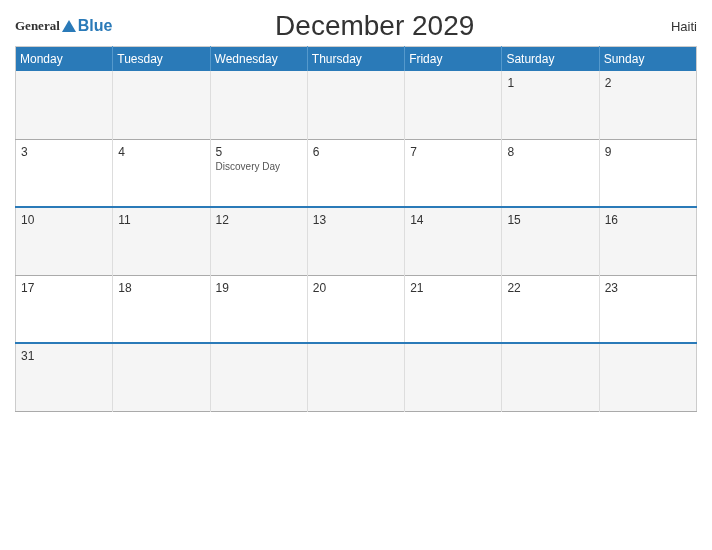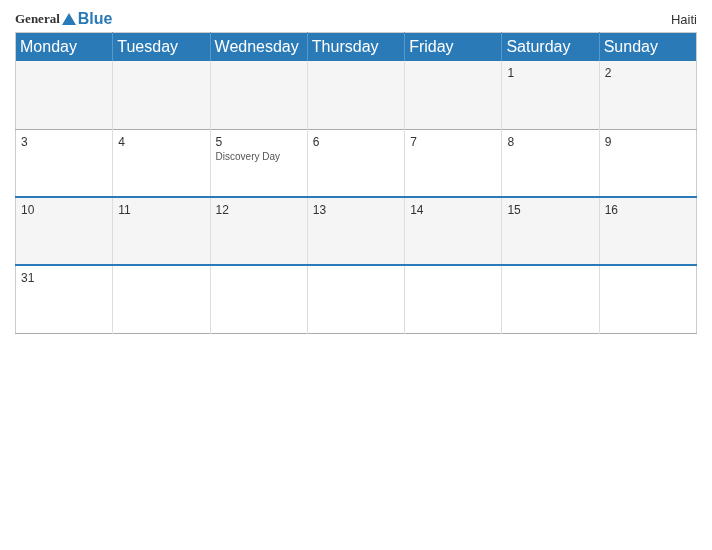--- a/index.html
+++ b/index.html
@@ -72,21 +72,21 @@
       border-collapse: collapse;
       border: 1px solid #ccc;
     }
 
     .calendar thead tr {
       background-color: #2a7ab8;
     }
 
     .calendar thead th {
       color: #fff;
-      font-size: 16px;
+      font-size: 12px;
       font-weight: normal;
       padding: 5px 4px;
       text-align: left;
       border-right: 1px solid #5599cc;
       width: 14.28%;
     }
 
     .calendar thead th:last-child {
       border-right: none;
     }
@@ -149,20 +149,21 @@
   </style>
 </head>
 <body>
 
 <div class="header">
   <div class="logo">
     <span class="logo-general">General</span>
     <div class="logo-triangle"></div>
     <span class="logo-blue">Blue</span>
   </div>
+  <div class="month-title">December 2029</div>
   <div class="country">Haiti</div>
 </div>
 
 <table class="calendar">
   <thead>
     <tr>
     <th>Monday</th>
         <th>Tuesday</th>
         <th>Wednesday</th>
         <th>Thursday</th>
@@ -226,20 +227,43 @@
           <span class="day-number">14</span>
         </td>
         <td class="blue-top">
           <span class="day-number">15</span>
         </td>
         <td class="blue-top">
           <span class="day-number">16</span>
         </td>
       </tr>
       <tr>
+        <td>
+          <span class="day-number">17</span>
+        </td>
+        <td>
+          <span class="day-number">18</span>
+        </td>
+        <td>
+          <span class="day-number">19</span>
+        </td>
+        <td>
+          <span class="day-number">20</span>
+        </td>
+        <td>
+          <span class="day-number">21</span>
+        </td>
+        <td>
+          <span class="day-number">22</span>
+        </td>
+        <td>
+          <span class="day-number">23</span>
+        </td>
+      </tr>
+      <tr>
         <td class="blue-top">
           <span class="day-number">31</span>
         </td>
         <td class="blue-top empty-cell"></td>
         <td class="blue-top empty-cell"></td>
         <td class="blue-top empty-cell"></td>
         <td class="blue-top empty-cell"></td>
         <td class="blue-top empty-cell"></td>
         <td class="blue-top empty-cell"></td>
       </tr>

